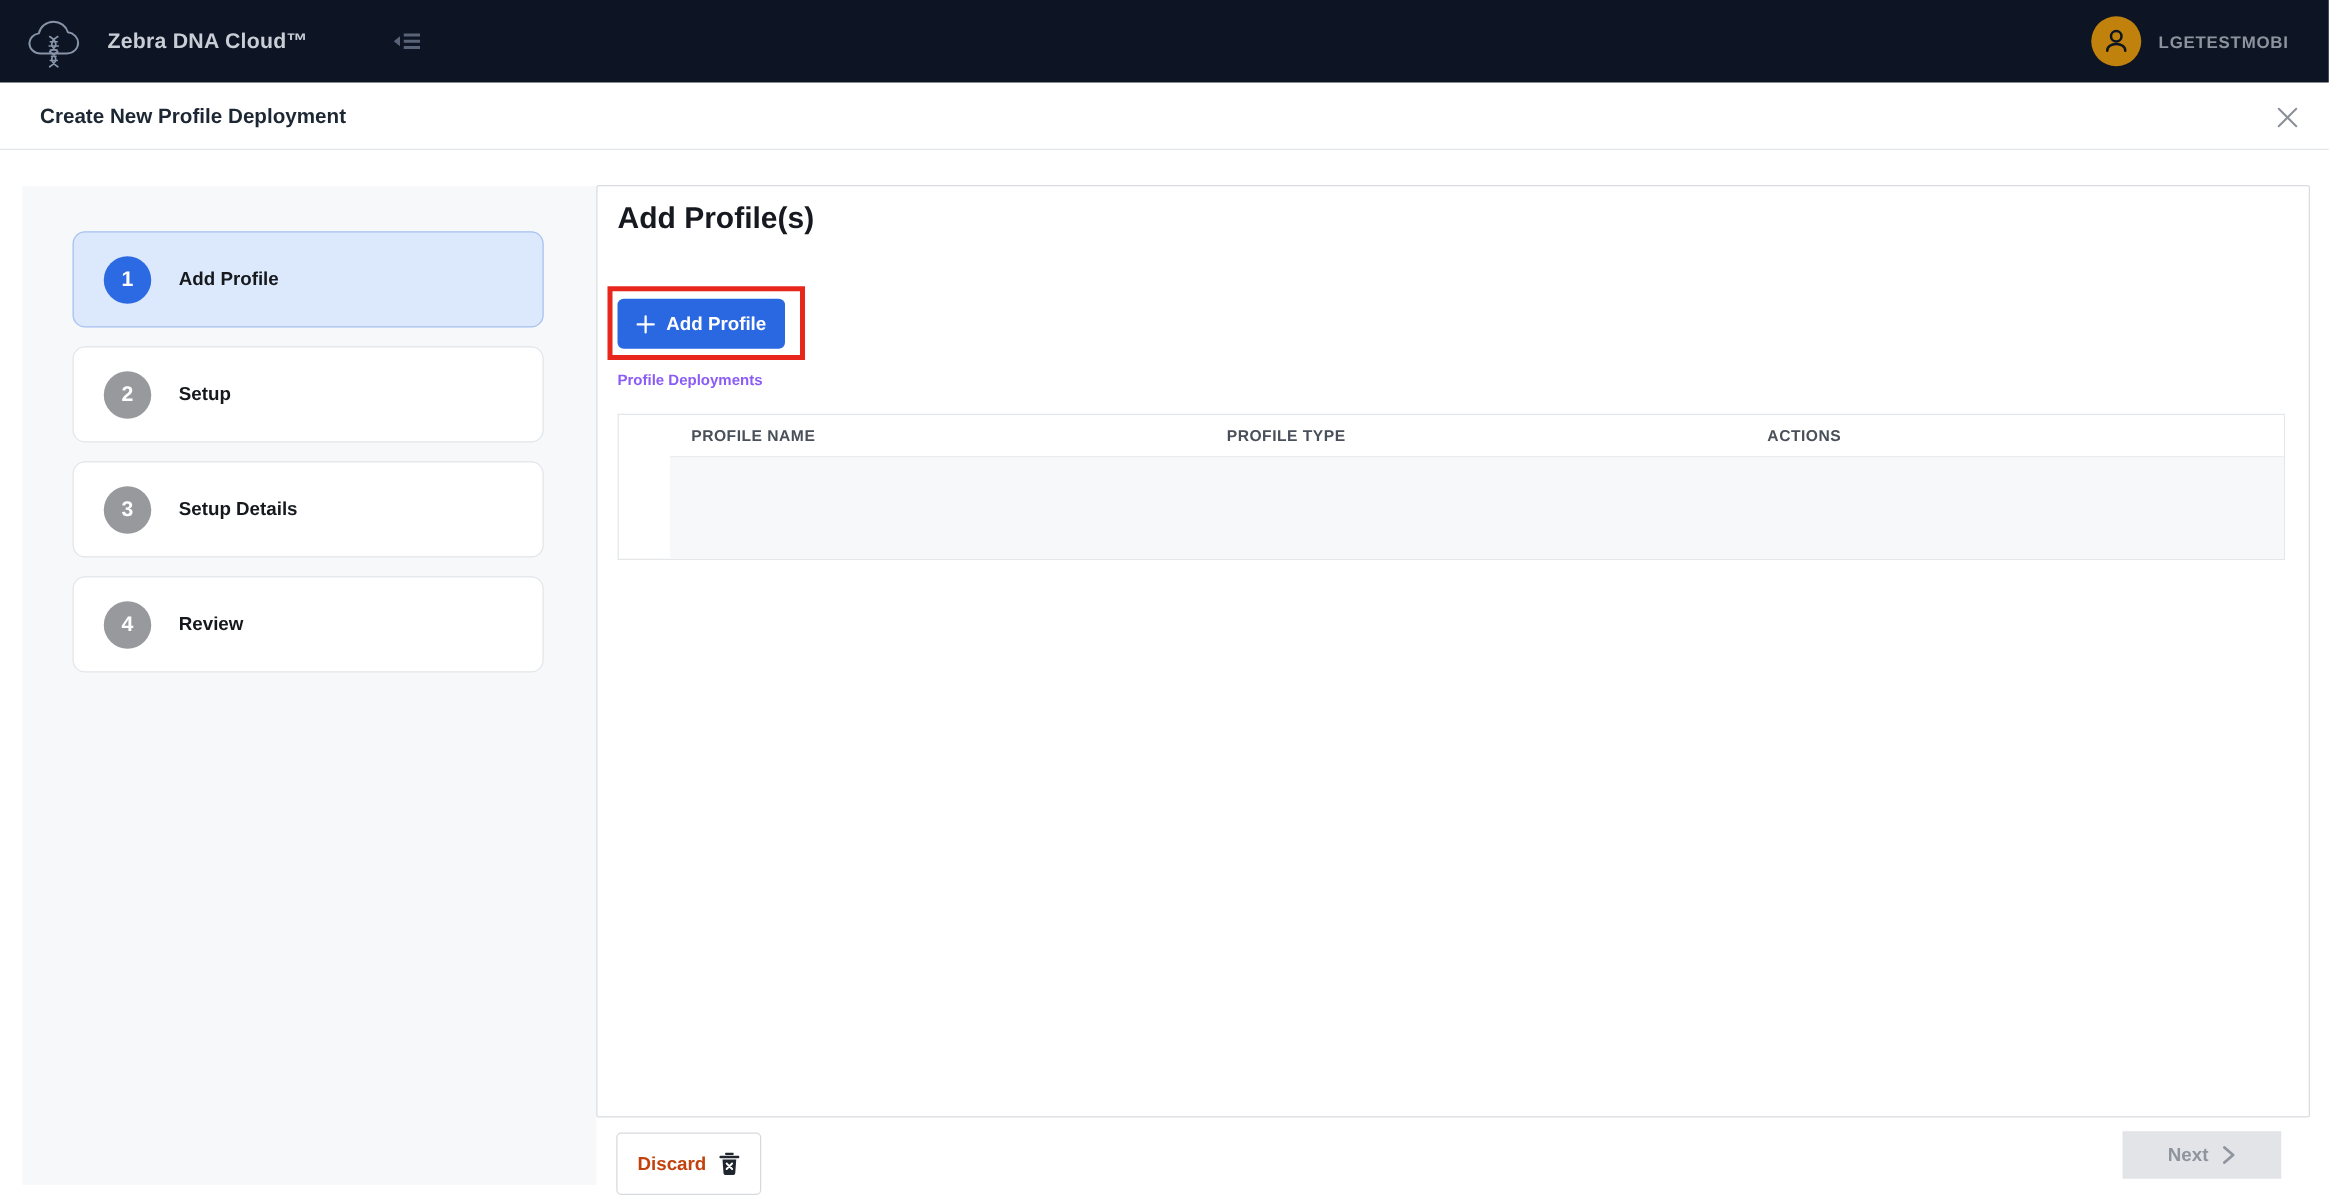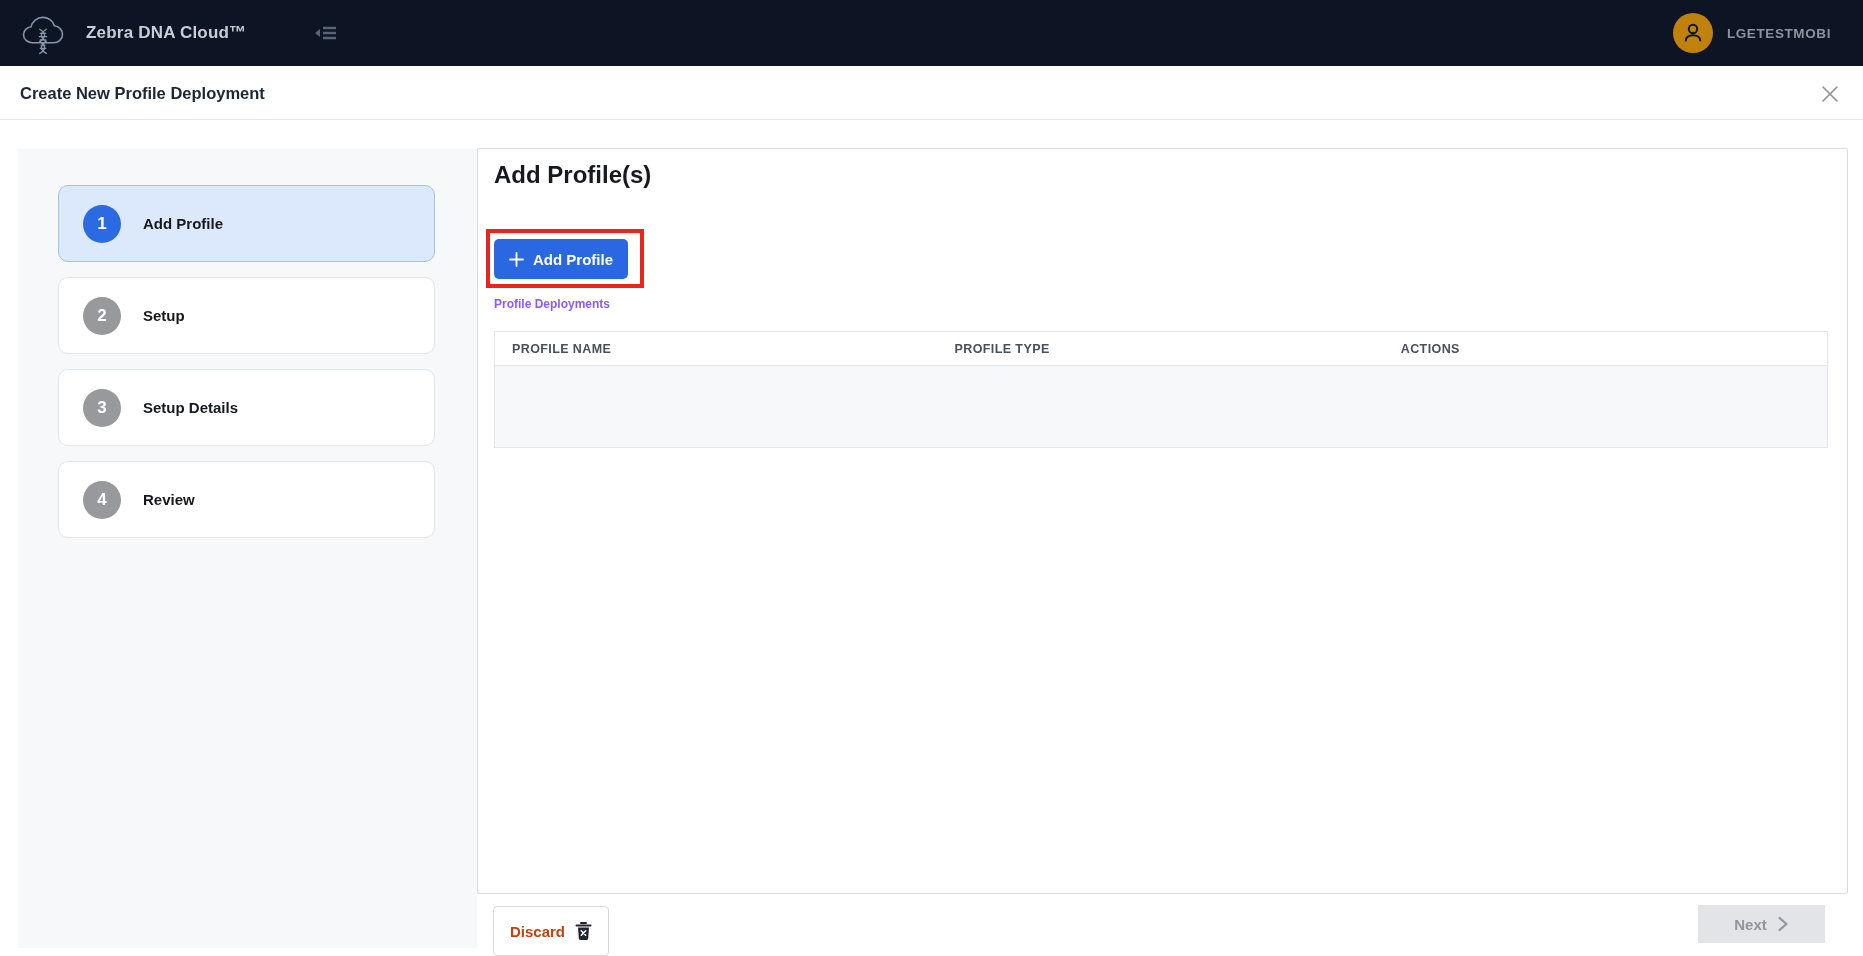--- a/index.html
+++ b/index.html
@@ -32,21 +32,21 @@
     display:flex; align-items:center; justify-content:center; cursor:pointer;
   }
   .user-name { color:#8d939d; font-size:13.5px; font-weight:bold; letter-spacing:.6px; }
 
   
   .title-bar {
     position:absolute; left:0; top:67px; width:1863px; height:53px;
     background:#ffffff; border-bottom:1px solid #e3e6ea;
     display:flex; align-items:center;
   }
-  .page-title { margin-left:20px; font-size:16.5px; font-weight:bold; color:#1d2733; }
+  .page-title { margin-left:32px; font-size:16.5px; font-weight:bold; color:#1d2733; }
   .close-btn {
     position:absolute; right:20px; top:14px; width:26px; height:26px;
     background:none; border:none; cursor:pointer; display:flex; align-items:center; justify-content:center;
   }
 
   
   .stepper-panel {
     position:absolute; left:18px; top:149px; width:459px; height:799px;
     background:#f7f8fa;
   }
@@ -81,21 +81,21 @@
     position:absolute; left:16px; top:90px; width:134px; height:40px;
     background:#2a68e2; border:none; border-radius:5px; cursor:pointer;
     display:flex; align-items:center; justify-content:center; gap:9px;
     color:#ffffff; font-size:15px; font-weight:bold; font-family:"Liberation Sans",sans-serif;
   }
 
   .section-label { position:absolute; left:16px; top:148px; font-size:12px; font-weight:bold; color:#8b5cf6; }
 
   .pd-table {
     position:absolute; left:16px; top:182px; width:1334px;
-    border:1px solid #e4e7ea; background:#ffffff;
+    border:1px solid #e4e7ea; background:#ffffff;padding-left:41px;
   }
   .pd-table-header { display:flex; height:34px; align-items:center; border-bottom:1px solid #e4e7ea; background:#ffffff; }
   .pd-col { font-size:12.5px; font-weight:bold; color:#495059; letter-spacing:.4px; }
   .pd-col.c1 { width:34.5%; padding-left:17px; }
   .pd-col.c2 { width:33.5%; }
   .pd-col.c3 { width:32%; }
   .pd-table-body { height:81px; background:#f7f8fa; }
 
   
   .discard-btn {

